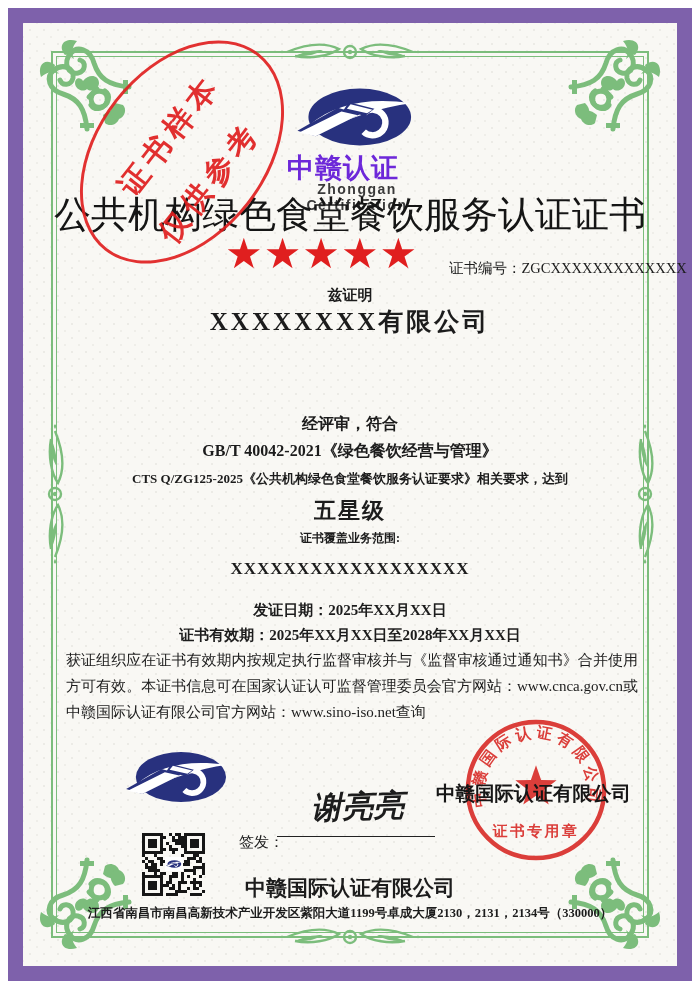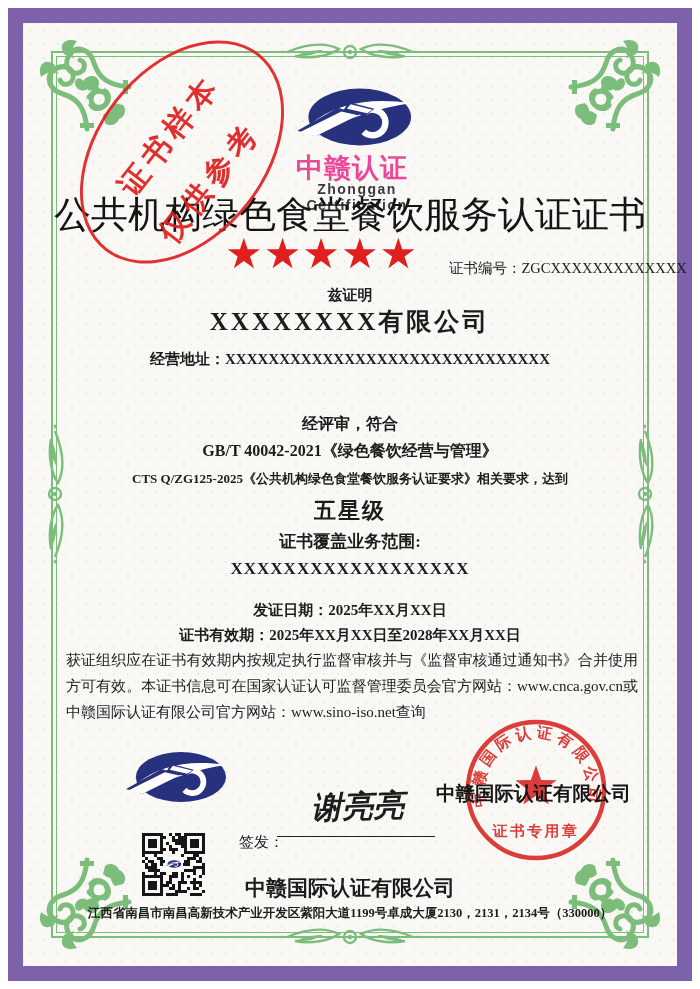--- a/index.html
+++ b/index.html
@@ -37,42 +37,42 @@
   .sample-oval{position:absolute;left:97px;top:27px;width:170px;height:250px;
     border:3.5px solid var(--red);border-radius:50%;transform:rotate(38deg);
     z-index:6;opacity:.92;}
   .sample-line{position:absolute;z-index:7;width:180px;text-align:center;
     color:var(--red);font-weight:bold;font-size:30px;letter-spacing:6px;
     transform:rotate(-52deg);opacity:.92;}
   .s1{left:80px;top:115px;}
   .s2{left:120px;top:162px;}
   
   .logo-mark{position:absolute;left:296px;top:84px;width:122px;height:66px;}
-  .logo-cn{position:absolute;left:287px;top:150px;width:130px;text-align:center;
+  .logo-cn{position:absolute;left:287px;top:150px;width:130px;
     font-family:"Liberation Sans","DejaVu Sans",sans-serif;font-weight:bold;
-    font-size:27px;letter-spacing:1px;color:#ec4899;}
+    font-size:27px;letter-spacing:1px;color:#6d28d9;}
   .logo-en{position:absolute;left:282px;top:181px;width:150px;text-align:center;
     font-family:"Liberation Sans","DejaVu Sans",sans-serif;font-weight:bold;
     font-size:14px;letter-spacing:1.5px;color:#3a3a3a;}
   .title{position:absolute;left:40px;right:40px;top:190px;text-align:center;
     font-size:37px;color:#151515;z-index:2;}
   .stars{position:absolute;left:225px;top:229px;width:180px;text-align:center;
     font-size:42px;letter-spacing:1px;color:var(--red);
     font-family:"DejaVu Sans","Liberation Sans",sans-serif;}
   .certno{position:absolute;left:449px;top:259px;font-size:14.5px;font-family:Liberation Serif, serif;}
   
   .cline{position:absolute;left:40px;right:40px;text-align:center;font-weight:bold;}
   .certify{top:286px;font-size:15px;}
   .company{top:305px;font-size:25px;letter-spacing:3px;}
   .info{top:348px;font-size:15px;line-height:23.5px;}
   .intro{top:414px;font-size:16px;}
   .std1{top:441px;font-size:16px;}
   .std2{top:470px;font-size:13px;}
   .rating{top:496px;font-size:22px;letter-spacing:2px;}
-  .scope-label{top:530px;font-size:17px;}
+  .scope-label{top:530px;font-size:12px;}
   .scope-value{top:559px;font-size:17px;letter-spacing:1px;}
   .issue{top:601px;font-size:15px;}
   .validity{top:626px;font-size:15px;}
   .legal{position:absolute;left:66px;width:572px;top:647px;font-size:15px;
     line-height:26px;text-align:justify;}
   
   .logo-bottom{position:absolute;left:126px;top:748px;width:105px;height:58px;}
   .qr{position:absolute;left:142px;top:833px;width:63px;height:63px;
     display:grid;grid-template-columns:repeat(21,1fr);grid-template-rows:repeat(21,1fr);}
   .qr div{background:transparent;}
@@ -178,21 +178,20 @@
 <div class="logo-cn">中赣认证</div>
 <div class="logo-en">Zhonggan Certification</div>
 
 <div class="title">公共机构绿色食堂餐饮服务认证证书</div>
 <div class="stars">★★★★★</div>
 <div class="certno"><span>证书编号：</span><span>ZGCXXXXXXXXXXXXX</span></div>
 
 <div class="cline certify">兹证明</div>
 <div class="cline company">XXXXXXXX有限公司</div>
 <div class="cline info">
-  <div>经营地址：XXXXXXXXXXXXXXXXXXXXXXXXXXXXXX</div>
 </div>
 <div class="cline intro">经评审，符合</div>
 <div class="cline std1">GB/T 40042-2021《绿色餐饮经营与管理》</div>
 <div class="cline std2">CTS Q/ZG125-2025《公共机构绿色食堂餐饮服务认证要求》相关要求，达到</div>
 <div class="cline rating">五星级</div>
 <div class="cline scope-label">证书覆盖业务范围:</div>
 <div class="cline scope-value">XXXXXXXXXXXXXXXXXX</div>
 <div class="cline issue">发证日期：2025年XX月XX日</div>
 <div class="cline validity">证书有效期：2025年XX月XX日至2028年XX月XX日</div>
 <div class="legal">获证组织应在证书有效期内按规定执行监督审核并与《监督审核通过通知书》合并使用方可有效。本证书信息可在国家认证认可监督管理委员会官方网站：www.cnca.gov.cn或中赣国际认证有限公司官方网站：www.sino-iso.net查询</div>

